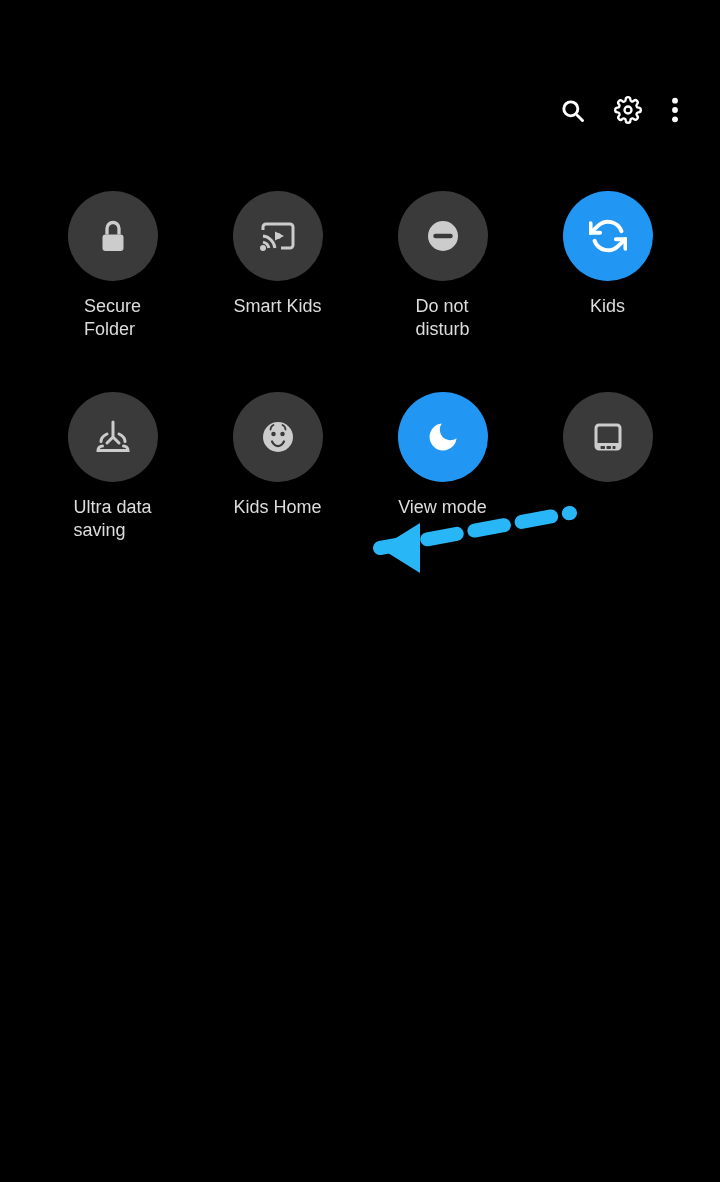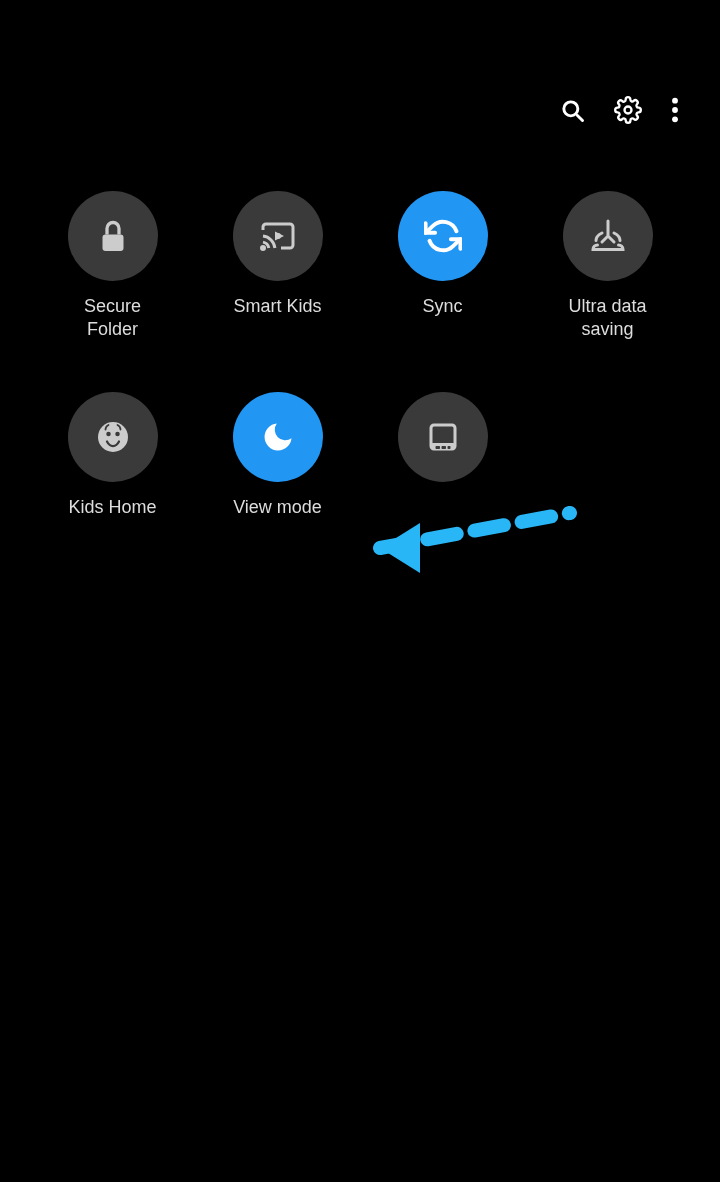--- a/index.html
+++ b/index.html
@@ -76,21 +76,21 @@
     }
 
     .tile-icon-wrap.active {
       background: #2196F3;
       color: #fff;
     }
 
     .tile-label {
       font-size: 18px;
       color: #ddd;
-      text-align: center;
+      text-align: left;
       line-height: 1.3;
     }
 
     
     .arrow-annotation {
       position: absolute;
       top: 488px;
       left: 300px;
       pointer-events: none;
     }
@@ -144,28 +144,37 @@
         <svg width="36" height="36" viewBox="0 0 24 24" fill="none" stroke="#ccc" stroke-width="2">
       <path d="M2 16.1A5 5 0 0 1 5.9 20M2 12.05A9 9 0 0 1 9.95 20M2 8V6a2 2 0 0 1 2-2h16a2 2 0 0 1 2 2v12a2 2 0 0 1-2 2h-6"></path>
       <circle cx="2" cy="20" r="1" fill="#ccc"></circle>
       <circle cx="12" cy="12" r="2" fill="#ccc" stroke="none"></circle>
       <polygon points="10,9 10,15 16,12" fill="#ccc" stroke="none"></polygon>
     </svg>
       </div>
       <div class="tile-label">Smart Kids</div>
     </div>
     <div class="tile">
+      <div class="tile-icon-wrap">
+        <svg width="36" height="36" viewBox="0 0 24 24" fill="none">
+      <circle cx="12" cy="12" r="10" fill="#ccc"></circle>
+      <line x1="7" y1="12" x2="17" y2="12" stroke="#3a3a3a" stroke-width="3" stroke-linecap="round"></line>
+    </svg>
+      </div>
+      <div class="tile-label">Do not<br>disturb</div>
+    </div>
+    <div class="tile">
       <div class="tile-icon-wrap active">
         <svg width="38" height="38" viewBox="0 0 24 24" fill="none" stroke="white" stroke-width="2.5">
       <path d="M1 4v6h6" stroke-linecap="round" stroke-linejoin="round"></path>
       <path d="M23 20v-6h-6" stroke-linecap="round" stroke-linejoin="round"></path>
       <path d="M20.49 9A9 9 0 0 0 5.64 5.64L1 10M23 14l-4.64 4.36A9 9 0 0 1 3.51 15" stroke-linecap="round" stroke-linejoin="round"></path>
     </svg>
       </div>
-      <div class="tile-label">Sync</div>
+      <div class="tile-label">Kids</div>
     </div>
     <div class="tile">
       <div class="tile-icon-wrap">
         <svg width="36" height="36" viewBox="0 0 24 24" fill="none" stroke="#ccc" stroke-width="2">
       <path d="M12 2v10M12 12l-4 4M12 12l4 4" stroke-linecap="round" stroke-linejoin="round"></path>
       <path d="M5 18c-1.5 0-3 1-3 3h20c0-2-1.5-3-3-3" stroke-linecap="round"></path>
       <path d="M8 10c-2 1-4 3-4 5" stroke-linecap="round"></path>
       <path d="M16 10c2 1 4 3 4 5" stroke-linecap="round"></path>
     </svg>
       </div>

